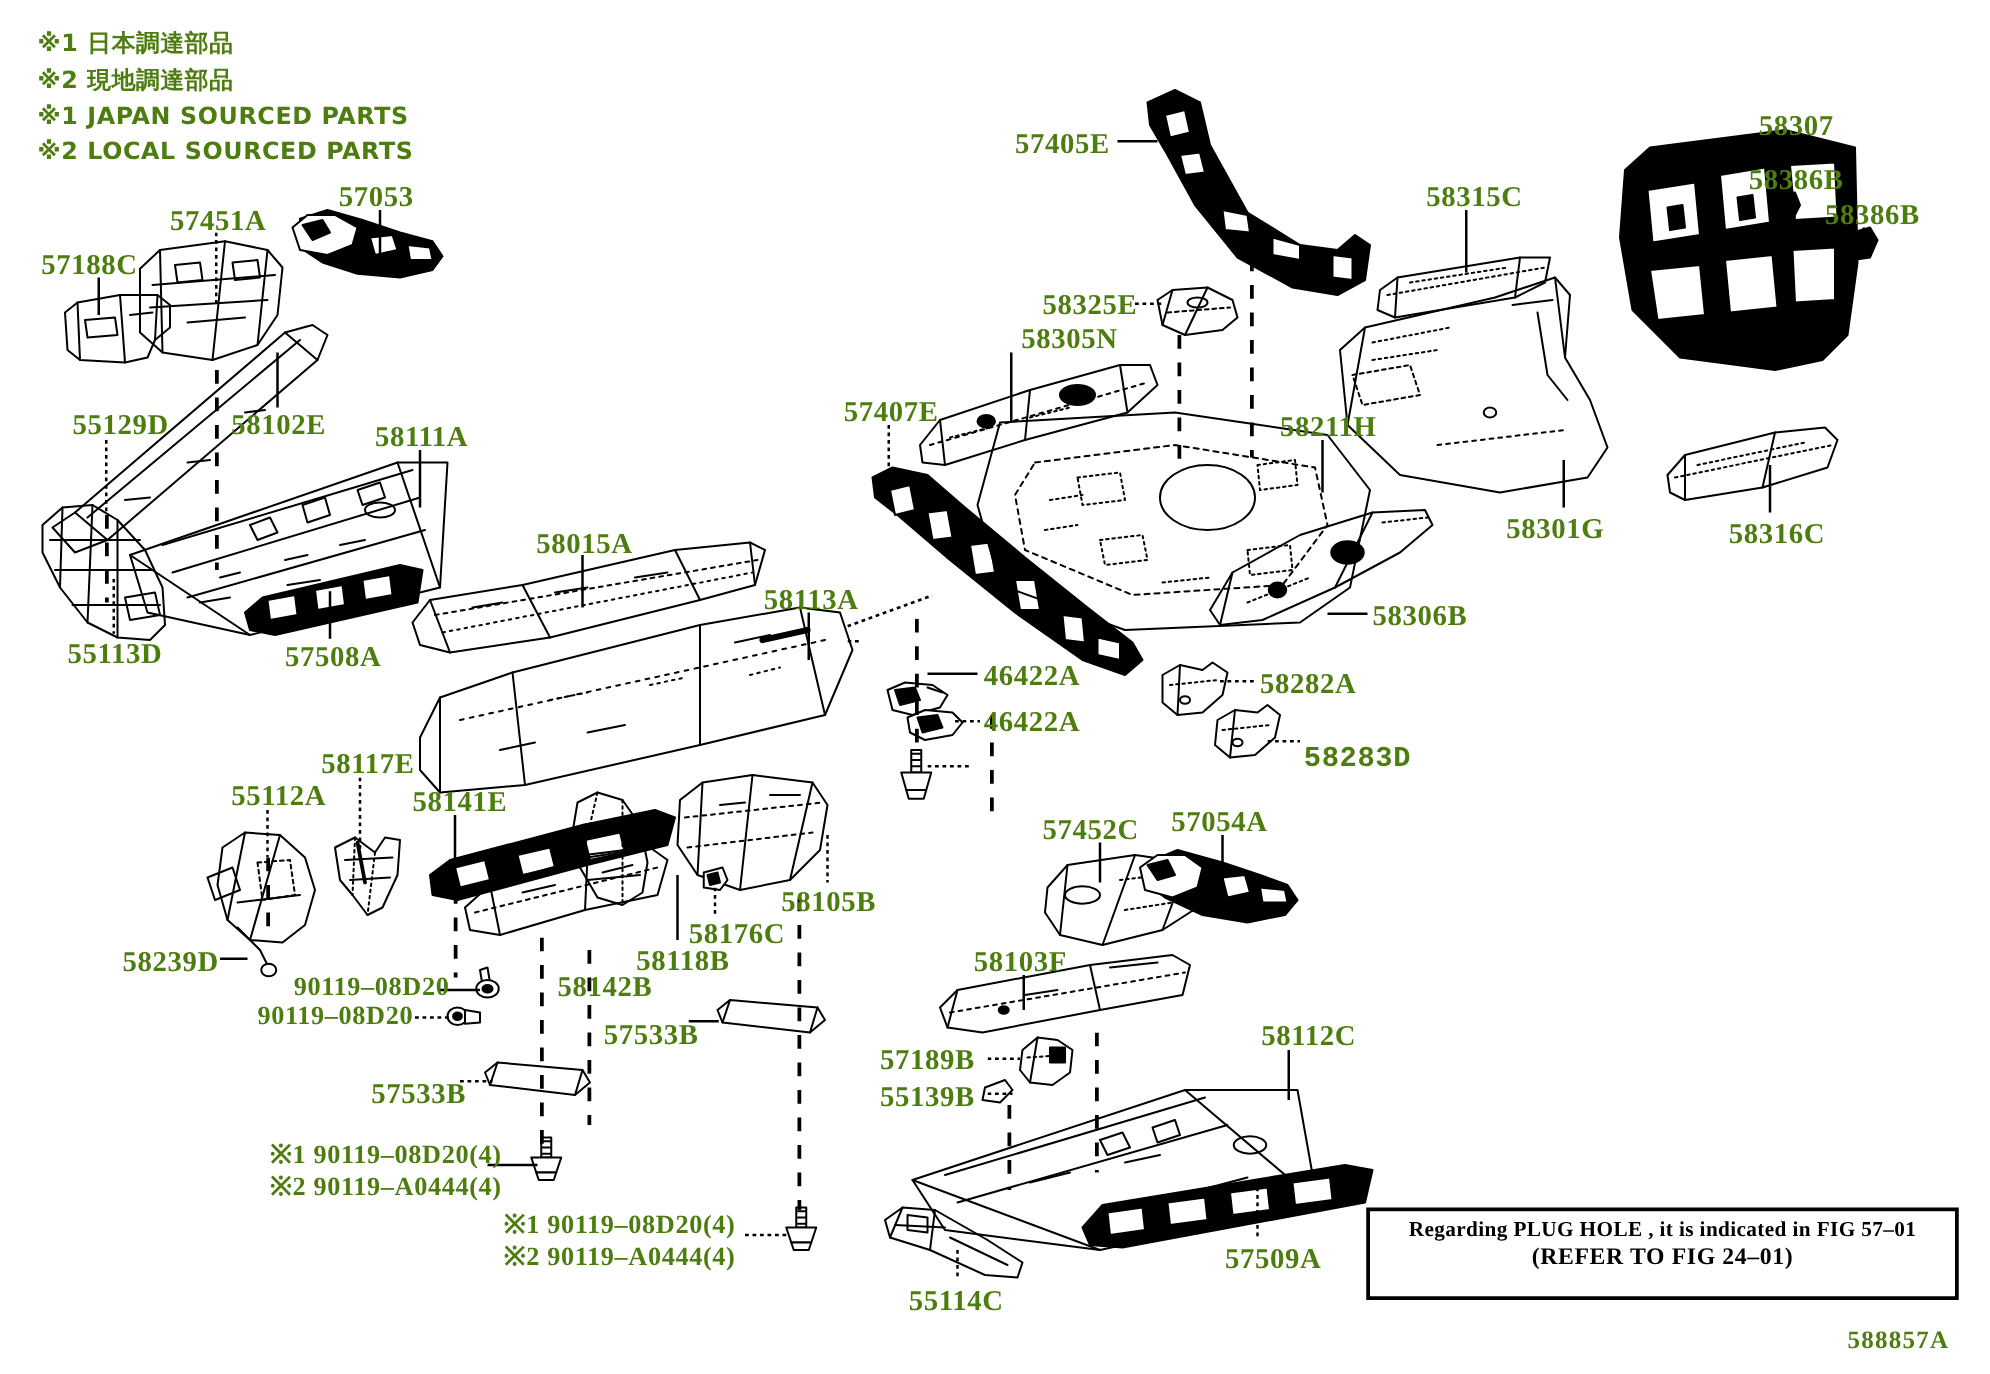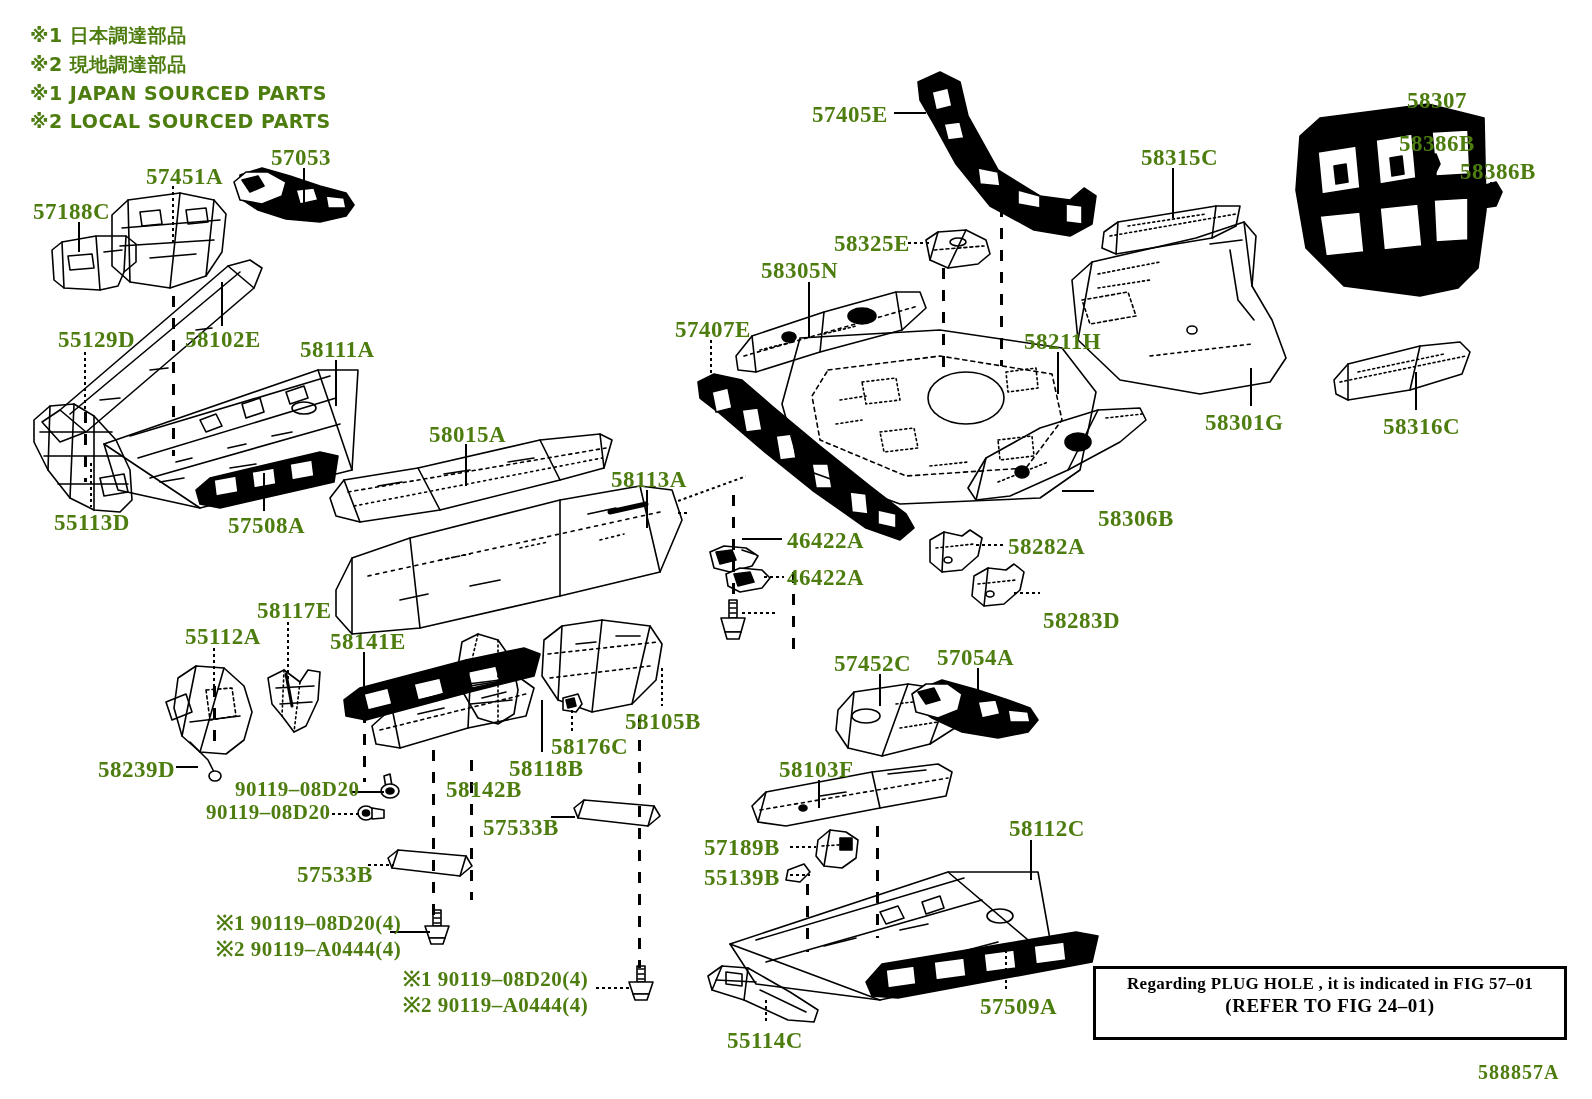--- a/index.html
+++ b/index.html
@@ -568,51 +568,51 @@
   <div class="dashv" style="left:1000px;top:206px;height:160px;"></div>
   <div class="dashv" style="left:942px;top:268px;height:108px;"></div>
   <div class="dashv" style="left:732px;top:495px;height:106px;"></div>
   <div class="dashv" style="left:876px;top:826px;height:112px;"></div>
   <div class="dashv" style="left:806px;top:884px;height:68px;"></div>
   <div class="dashv" style="left:792px;top:572px;height:80px;"></div>
   <div class="doth" style="left:678px;top:500px;width:72px;transform:rotate(-20deg);transform-origin:left center;"></div>
   <div class="doth" style="left:678px;top:512px;width:10px;"></div>
 
   <div class="lbl" style="left:33px;top:200px;">57188C</div>
-  <div class="lbl" style="left:136px;top:165px;margin-left:10px;">57451A</div>
+  <div class="lbl" style="left:136px;top:165px;">57451A</div>
   <div class="lbl" style="left:271px;top:146px;">57053</div>
   <div class="lbl" style="left:58px;top:328px;">55129D</div>
   <div class="lbl" style="left:185px;top:328px;">58102E</div>
   <div class="lbl" style="left:300px;top:338px;">58111A</div>
   <div class="lbl" style="left:54px;top:511px;">55113D</div>
   <div class="lbl" style="left:228px;top:514px;">57508A</div>
   <div class="lbl" style="left:429px;top:423px;">58015A</div>
   <div class="lbl" style="left:611px;top:468px;">58113A</div>
   <div class="lbl" style="left:185px;top:625px;">55112A</div>
   <div class="lbl" style="left:257px;top:599px;">58117E</div>
   <div class="lbl" style="left:330px;top:630px;">58141E</div>
   <div class="lbl" style="left:98px;top:758px;">58239D</div>
   <div class="lbl" style="left:446px;top:778px;">58142B</div>
   <div class="lbl" style="left:509px;top:757px;">58118B</div>
   <div class="lbl" style="left:551px;top:735px;">58176C</div>
   <div class="lbl" style="left:625px;top:710px;">58105B</div>
   <div class="lbl" style="left:812px;top:103px;">57405E</div>
   <div class="lbl" style="left:834px;top:232px;">58325E</div>
-  <div class="lbl" style="left:761px;top:259px;">58305N</div>
+  <div class="lbl" style="left:817px;top:259px;">58305N</div>
   <div class="lbl" style="left:675px;top:318px;">57407E</div>
   <div class="lbl" style="left:1024px;top:330px;">58211H</div>
   <div class="lbl" style="left:1141px;top:146px;">58315C</div>
   <div class="lbl" style="left:1407px;top:89px;">58307</div>
   <div class="lbl" style="left:1399px;top:132px;">58386B</div>
   <div class="lbl" style="left:1460px;top:160px;">58386B</div>
   <div class="lbl" style="left:1205px;top:411px;">58301G</div>
   <div class="lbl" style="left:1383px;top:415px;">58316C</div>
-  <div class="lbl" style="left:1098px;top:507px;">58306B</div>
+  <div class="lbl" style="left:1098px;top:481px;">58306B</div>
   <div class="lbl" style="left:1008px;top:535px;">58282A</div>
-  <div class="lbl" style="left:1043px;top:609px;">58283D</div>
+  <div class="lbl" style="left:1043px;top:596px;font-family:Liberation Mono, monospace;">58283D</div>
   <div class="lbl" style="left:787px;top:529px;">46422A</div>
   <div class="lbl" style="left:787px;top:566px;">46422A</div>
   <div class="lbl" style="left:834px;top:652px;">57452C</div>
   <div class="lbl" style="left:937px;top:646px;">57054A</div>
   <div class="lbl" style="left:779px;top:758px;">58103F</div>
   <div class="lbl" style="left:704px;top:836px;">57189B</div>
   <div class="lbl" style="left:704px;top:866px;">55139B</div>
   <div class="lbl" style="left:1009px;top:817px;">58112C</div>
   <div class="lbl" style="left:980px;top:995px;">57509A</div>
   <div class="lbl" style="left:727px;top:1029px;">55114C</div>

